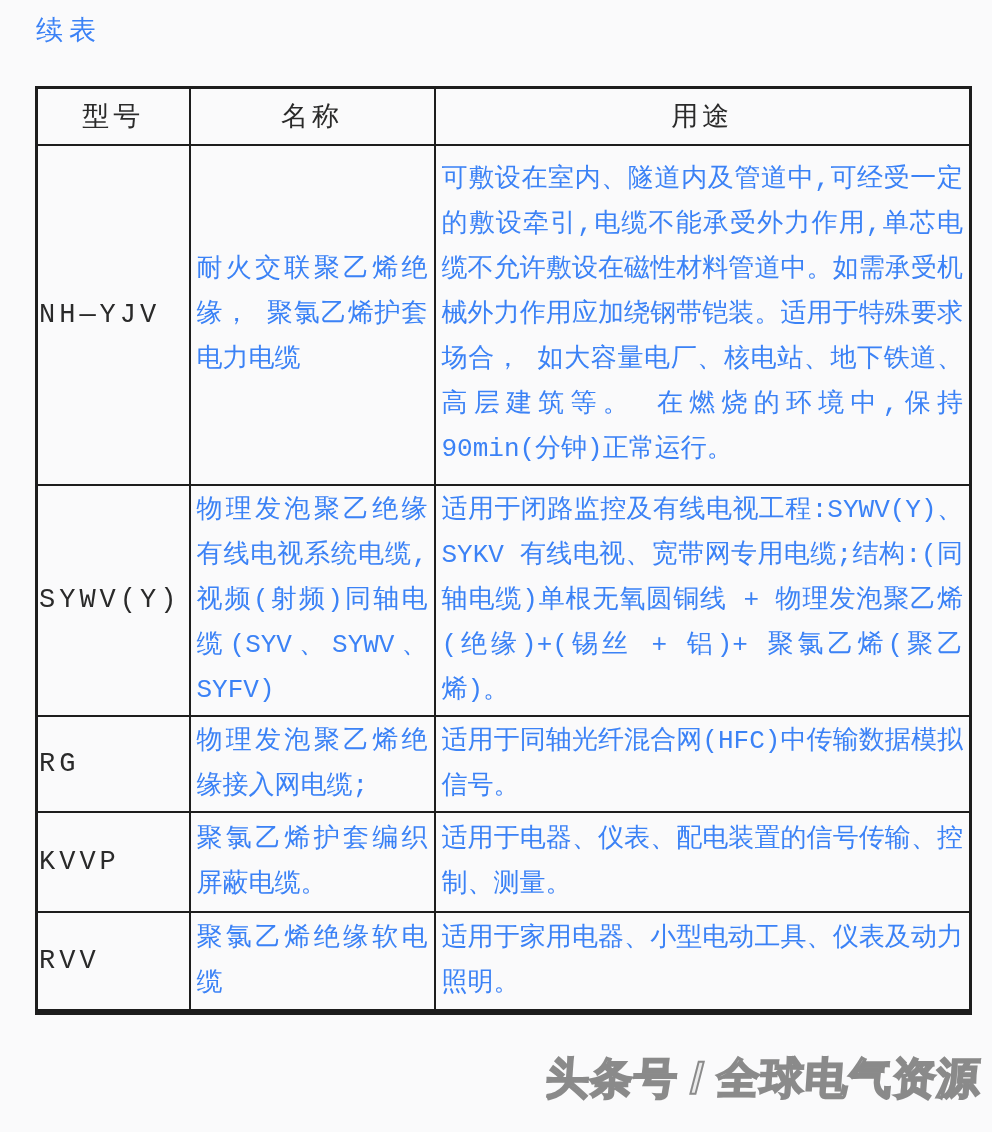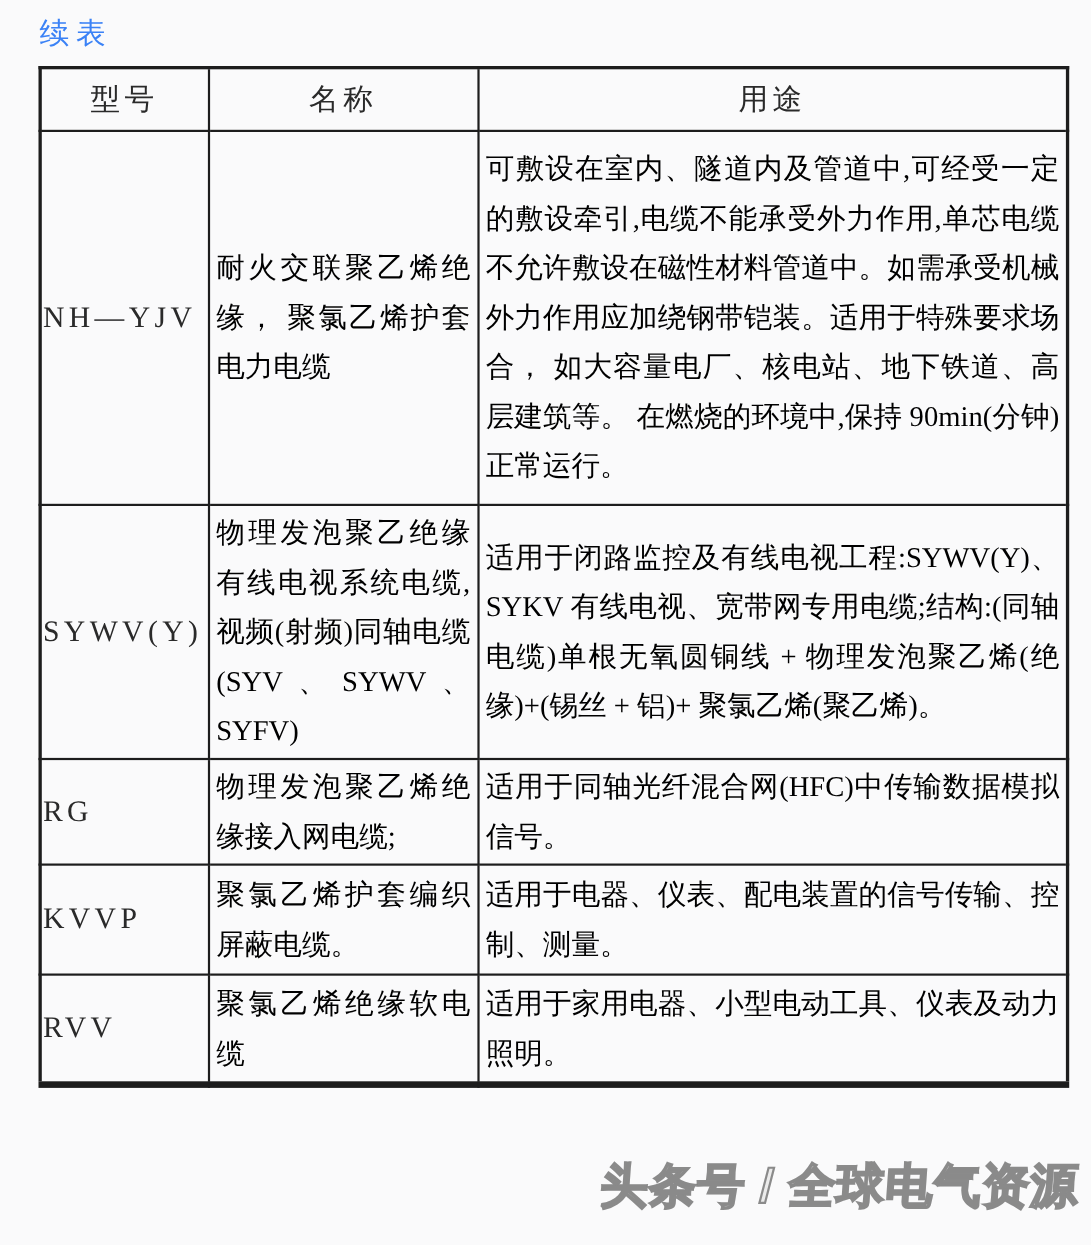--- a/index.html
+++ b/index.html
@@ -23,27 +23,28 @@
   .continued-label {
     position: absolute;
     top: 12px;
     left: 36px;
     font-size: 27px;
     letter-spacing: 6px;
     color: #3b82f6;
   }
   table.cable-table {
     position: absolute;
-    top: 60px;
+    top: 86px;
     left: 35px;
     width: 934px;
     border-collapse: collapse;
     table-layout: fixed;
     border: 3px solid #1d1d1d;
     border-bottom-width: 6px;
+    font-family: Liberation Mono, monospace;
   }
   col.c1 { width: 153px; }
   col.c2 { width: 245px; }
   col.c3 { width: 536px; }
   th, td {
     border: 2px solid #1d1d1d;
     vertical-align: middle;
     overflow: hidden;
   }
   thead tr { height: 57px; }
@@ -66,21 +67,21 @@
     letter-spacing: 4px;
     white-space: nowrap;
     color: #2a2a2a;
   }
   td.name, td.usage {
     font-size: 26px;
     line-height: 45px;
     padding: 2px 6px;
     text-align: justify;
     text-justify: inter-character;
-    color: #000000;
+    color: #3b82f6;
   }
   .watermark {
     position: absolute;
     top: 1050px;
     left: 546px;
     font-family: "Liberation Sans", "DejaVu Sans", sans-serif;
     font-size: 43px;
     font-weight: bold;
     letter-spacing: 1px;
     white-space: nowrap;

